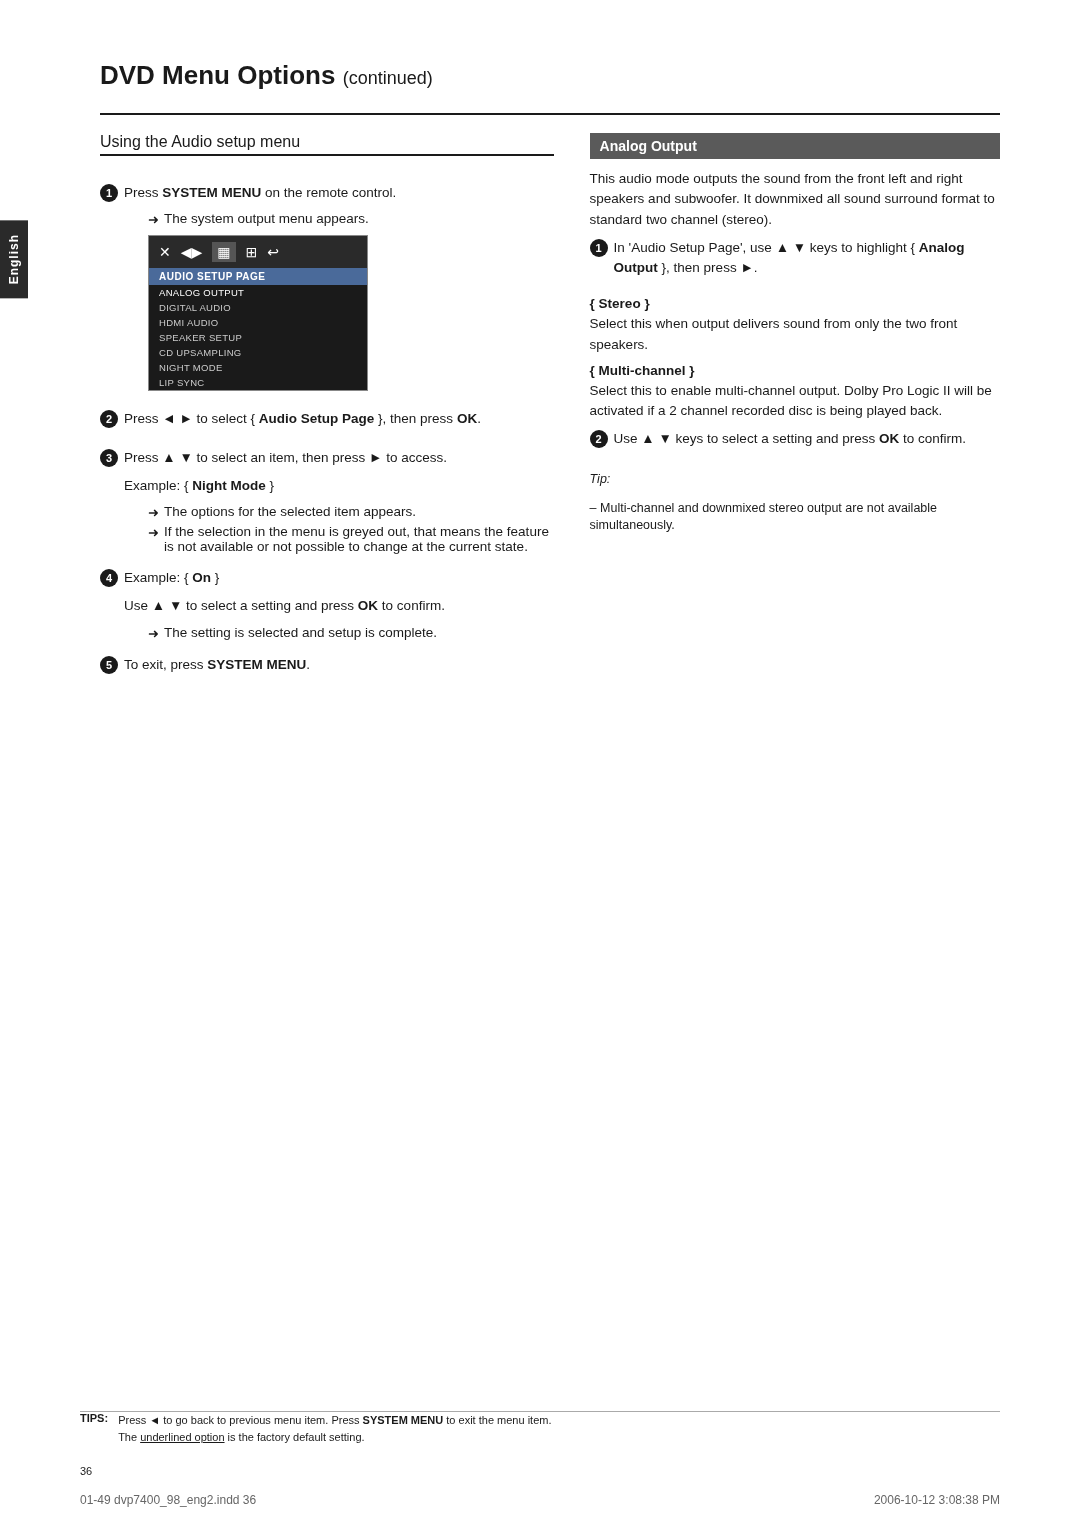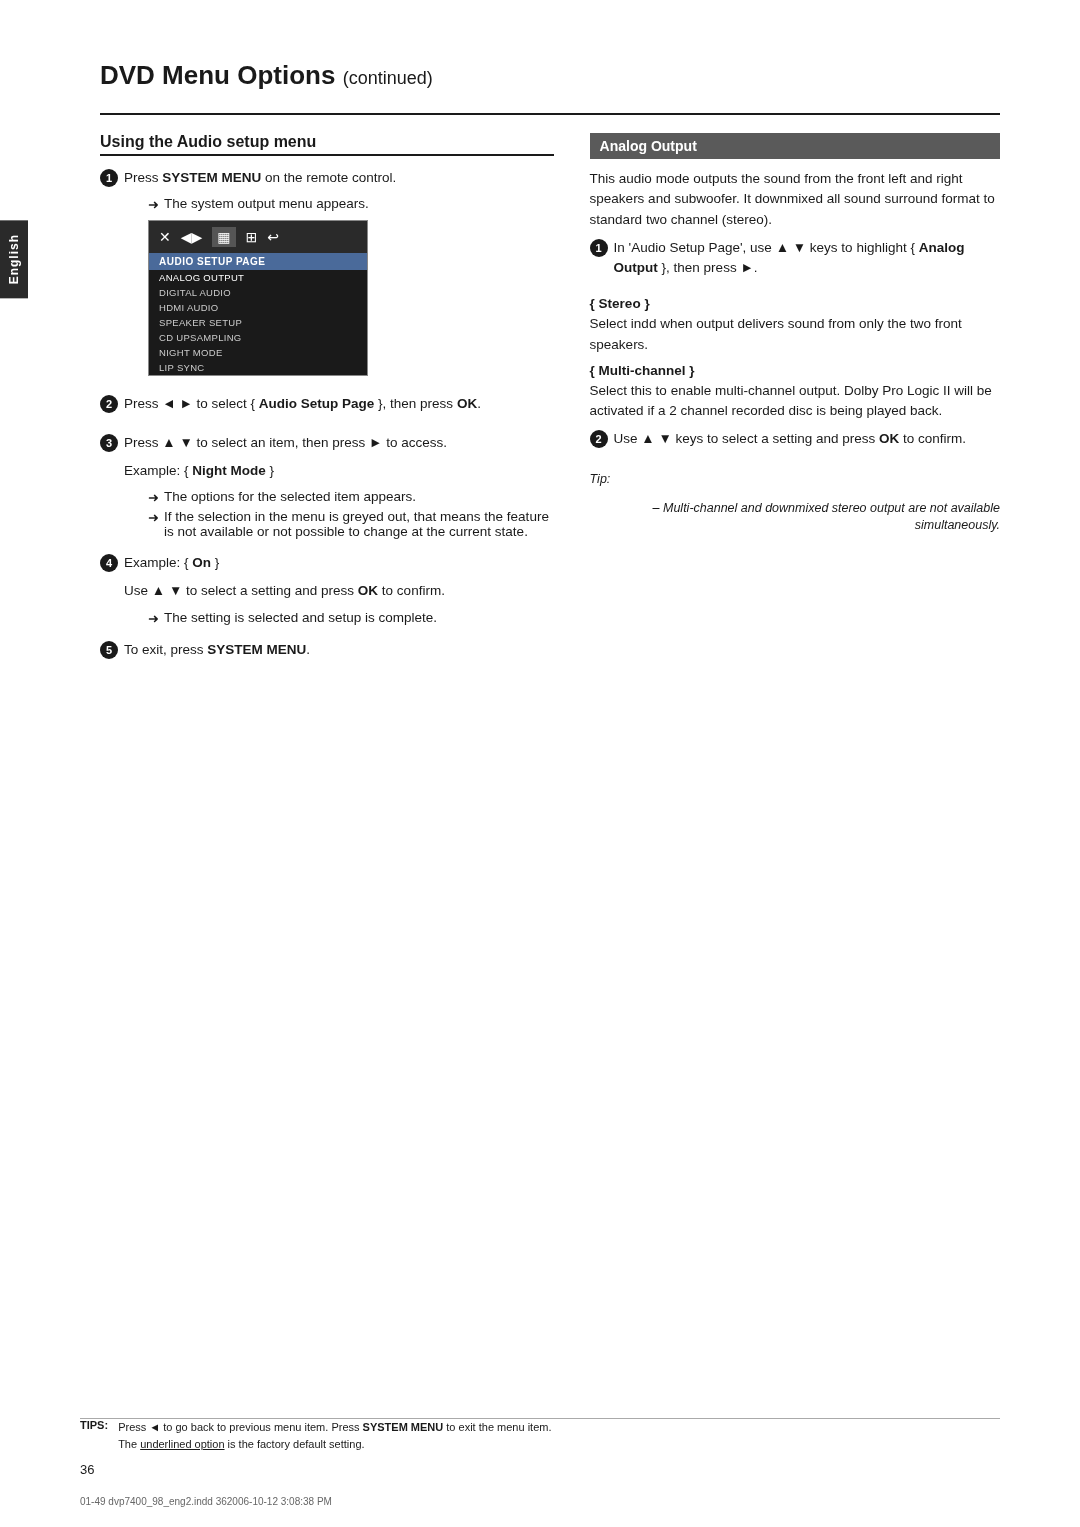--- a/index.html
+++ b/index.html
@@ -60,24 +60,24 @@
     .col-left {
       flex: 1.05;
     }
     .col-right {
       flex: 0.95;
     }
 
     
     .section-heading {
       font-size: 16px;
-      font-weight: bold;
+      font-weight: normal;
       border-bottom: 2px solid #1a1a1a;
       padding-bottom: 3px;
-      margin-bottom: 12px;
+      margin-bottom: 27px;
     }
 
     
     .analog-output-header {
       background: #5a5a5a;
       color: #fff;
       font-size: 14px;
       font-weight: bold;
       padding: 5px 10px;
       margin-bottom: 10px;
@@ -178,24 +178,22 @@
     
     .tip-section {
       margin-top: 14px;
     }
     .tip-label {
       font-style: italic;
       font-size: 12.5px;
       margin-bottom: 14px;
     }
     .tip-text {
-      font-style: italic;
       font-size: 12.5px;
       line-height: 1.4;
-      text-align: right;
     }
 
     
     .footer {
       position: absolute;
       bottom: 50px;
       left: 80px;
       right: 80px;
     }
     .footer-tips {
@@ -210,30 +208,31 @@
       font-size: 11px;
       flex-shrink: 0;
     }
     .tips-content {
       line-height: 1.5;
     }
     .underline-option {
       text-decoration: underline;
     }
     .page-number {
-      font-size: 13px;
-      margin-top: 10px;
+      font-size: 11px;
+      margin-top: 20px;
     }
     .footer-file {
       position: absolute;
       bottom: 20px;
       left: 80px;
       right: 80px;
       display: flex;
-      font-size: 10px;
+      justify-content: space-between;
+      font-size: 12px;
       color: #666;
     }
   </style>
 </head>
 <body>
 
 <div class="page-container">
 
   <div class="side-tab">English</div>
 
@@ -326,21 +325,21 @@
       <p>This audio mode outputs the sound from the front left and right speakers and subwoofer. It downmixed all sound surround format to standard two channel (stereo).</p>
 
       <div class="step-item">
         <div class="step-number">1</div>
         <div class="step-content">
           <p>In 'Audio Setup Page', use <strong>▲ ▼</strong> keys to highlight { <strong>Analog Output</strong> }, then press <strong>►</strong>.</p>
         </div>
       </div>
 
       <div class="sub-option-heading">{ <strong>Stereo</strong> }</div>
-      <p>Select indd when output delivers sound from only the two front speakers.</p>
+      <p>Select this when output delivers sound from only the two front speakers.</p>
 
       <div class="sub-option-heading">{ <strong>Multi-channel</strong> }</div>
       <p>Select this to enable multi-channel output. Dolby Pro Logic II will be activated if a 2 channel recorded disc is being played back.</p>
 
       <div class="step-item">
         <div class="step-number">2</div>
         <div class="step-content">
           <p>Use <strong>▲ ▼</strong> keys to select a setting and press <strong>OK</strong> to confirm.</p>
         </div>
       </div>

